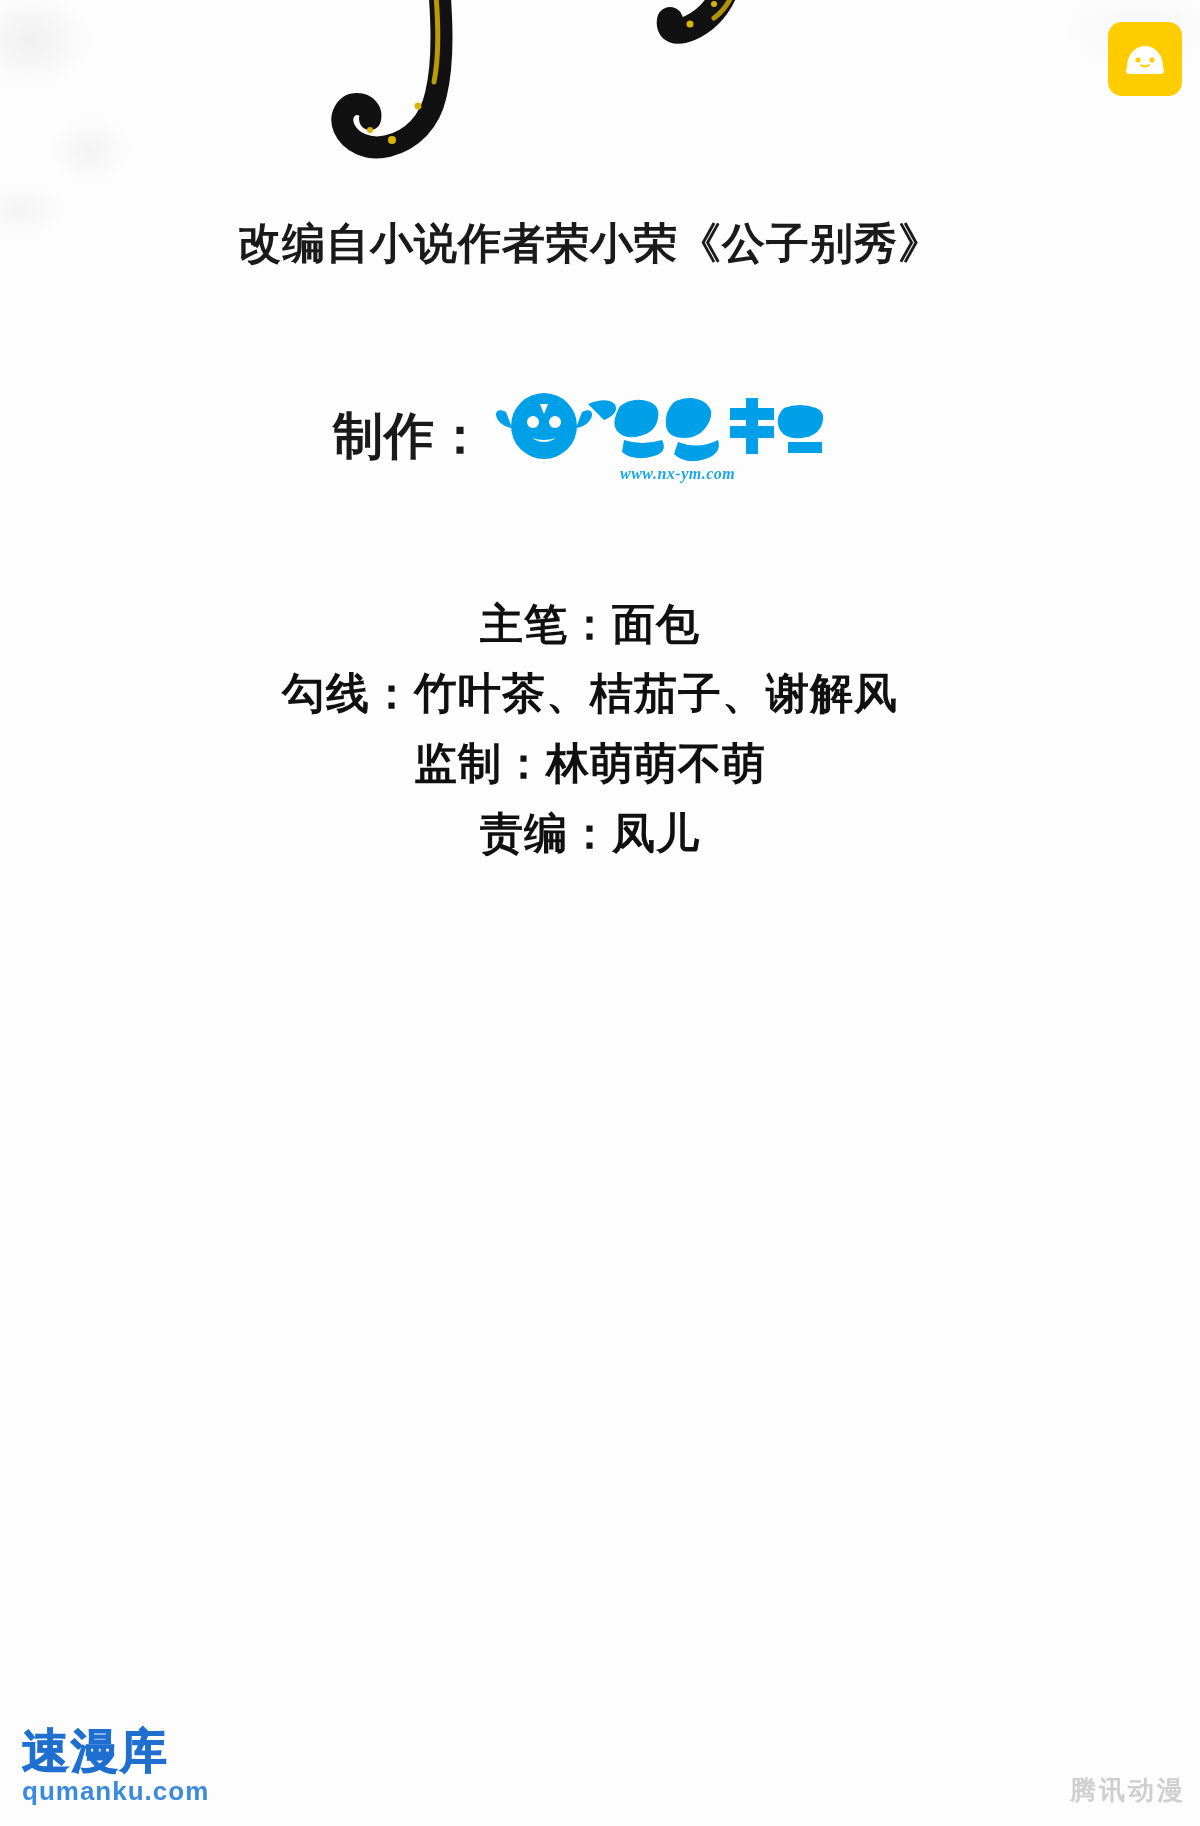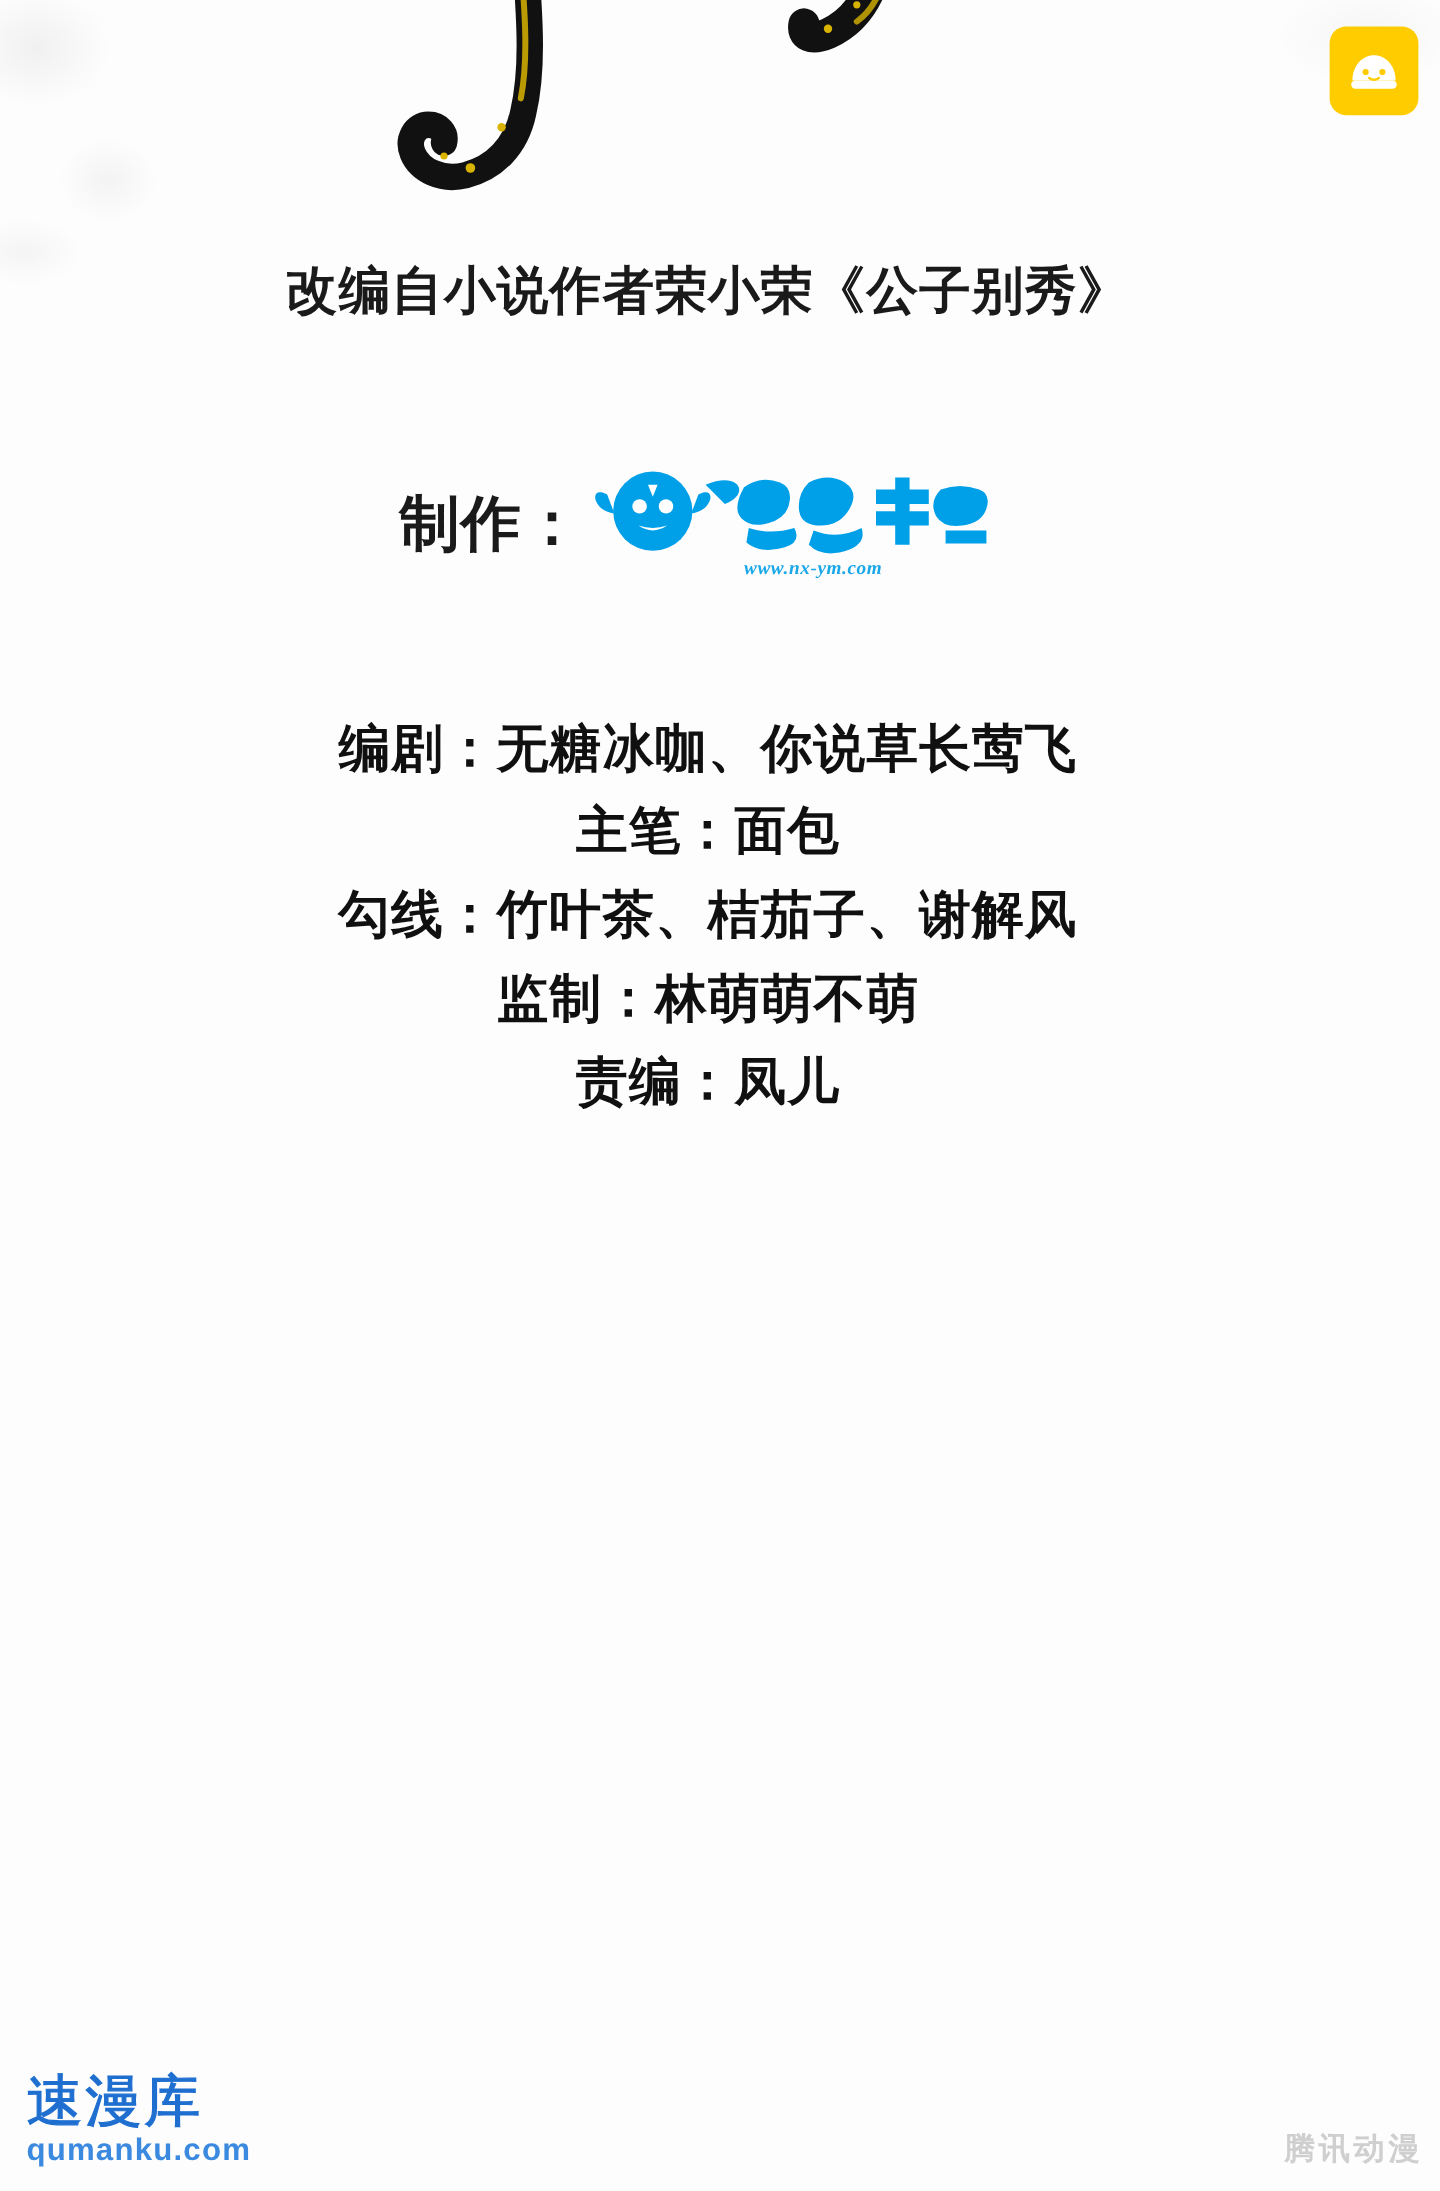--- a/index.html
+++ b/index.html
@@ -142,21 +142,21 @@
 
   
   .wm-qumanku {
     position: absolute;
     left: 22px;
     bottom: 22px;
     line-height: 1;
   }
   .wm-qumanku .qm-cn {
     font-size: 47px;
-    font-weight: 400;
+    font-weight: 700;
     color: #1f6fd0;
     letter-spacing: 2px;
     -webkit-text-stroke: 1px #1f6fd0;
   }
   .wm-qumanku .qm-en {
     font-size: 26px;
     font-weight: 700;
     color: #3b8ae0;
     letter-spacing: 1px;
     margin-top: 4px;
@@ -241,21 +241,20 @@
             <path d="M254 16 h12 v56 h-12 Z"></path>
             <path d="M292 26 q16 -6 32 0 q10 4 6 16 q-4 12 -20 14 q-16 2 -22 -8 q-6 -12 4 -22 Z"></path>
             <path d="M296 60 h34 v11 h-34 Z"></path>
           </g>
         </svg>
         <div class="logo-url">www.nx-ym.com</div>
       </div>
     </div>
 
     <div class="staff">
-      <div class="staff-line">编剧：无糖冰咖、你说草长莺飞</div>
       <div class="staff-line">主笔：面包</div>
       <div class="staff-line">勾线：竹叶茶、桔茄子、谢解风</div>
       <div class="staff-line">监制：林萌萌不萌</div>
       <div class="staff-line">责编：凤儿</div>
     </div>
   </div>
 
   <div class="wm-qumanku">
     <div class="qm-cn">速漫库</div>
     <div class="qm-en">qumanku.com</div>

